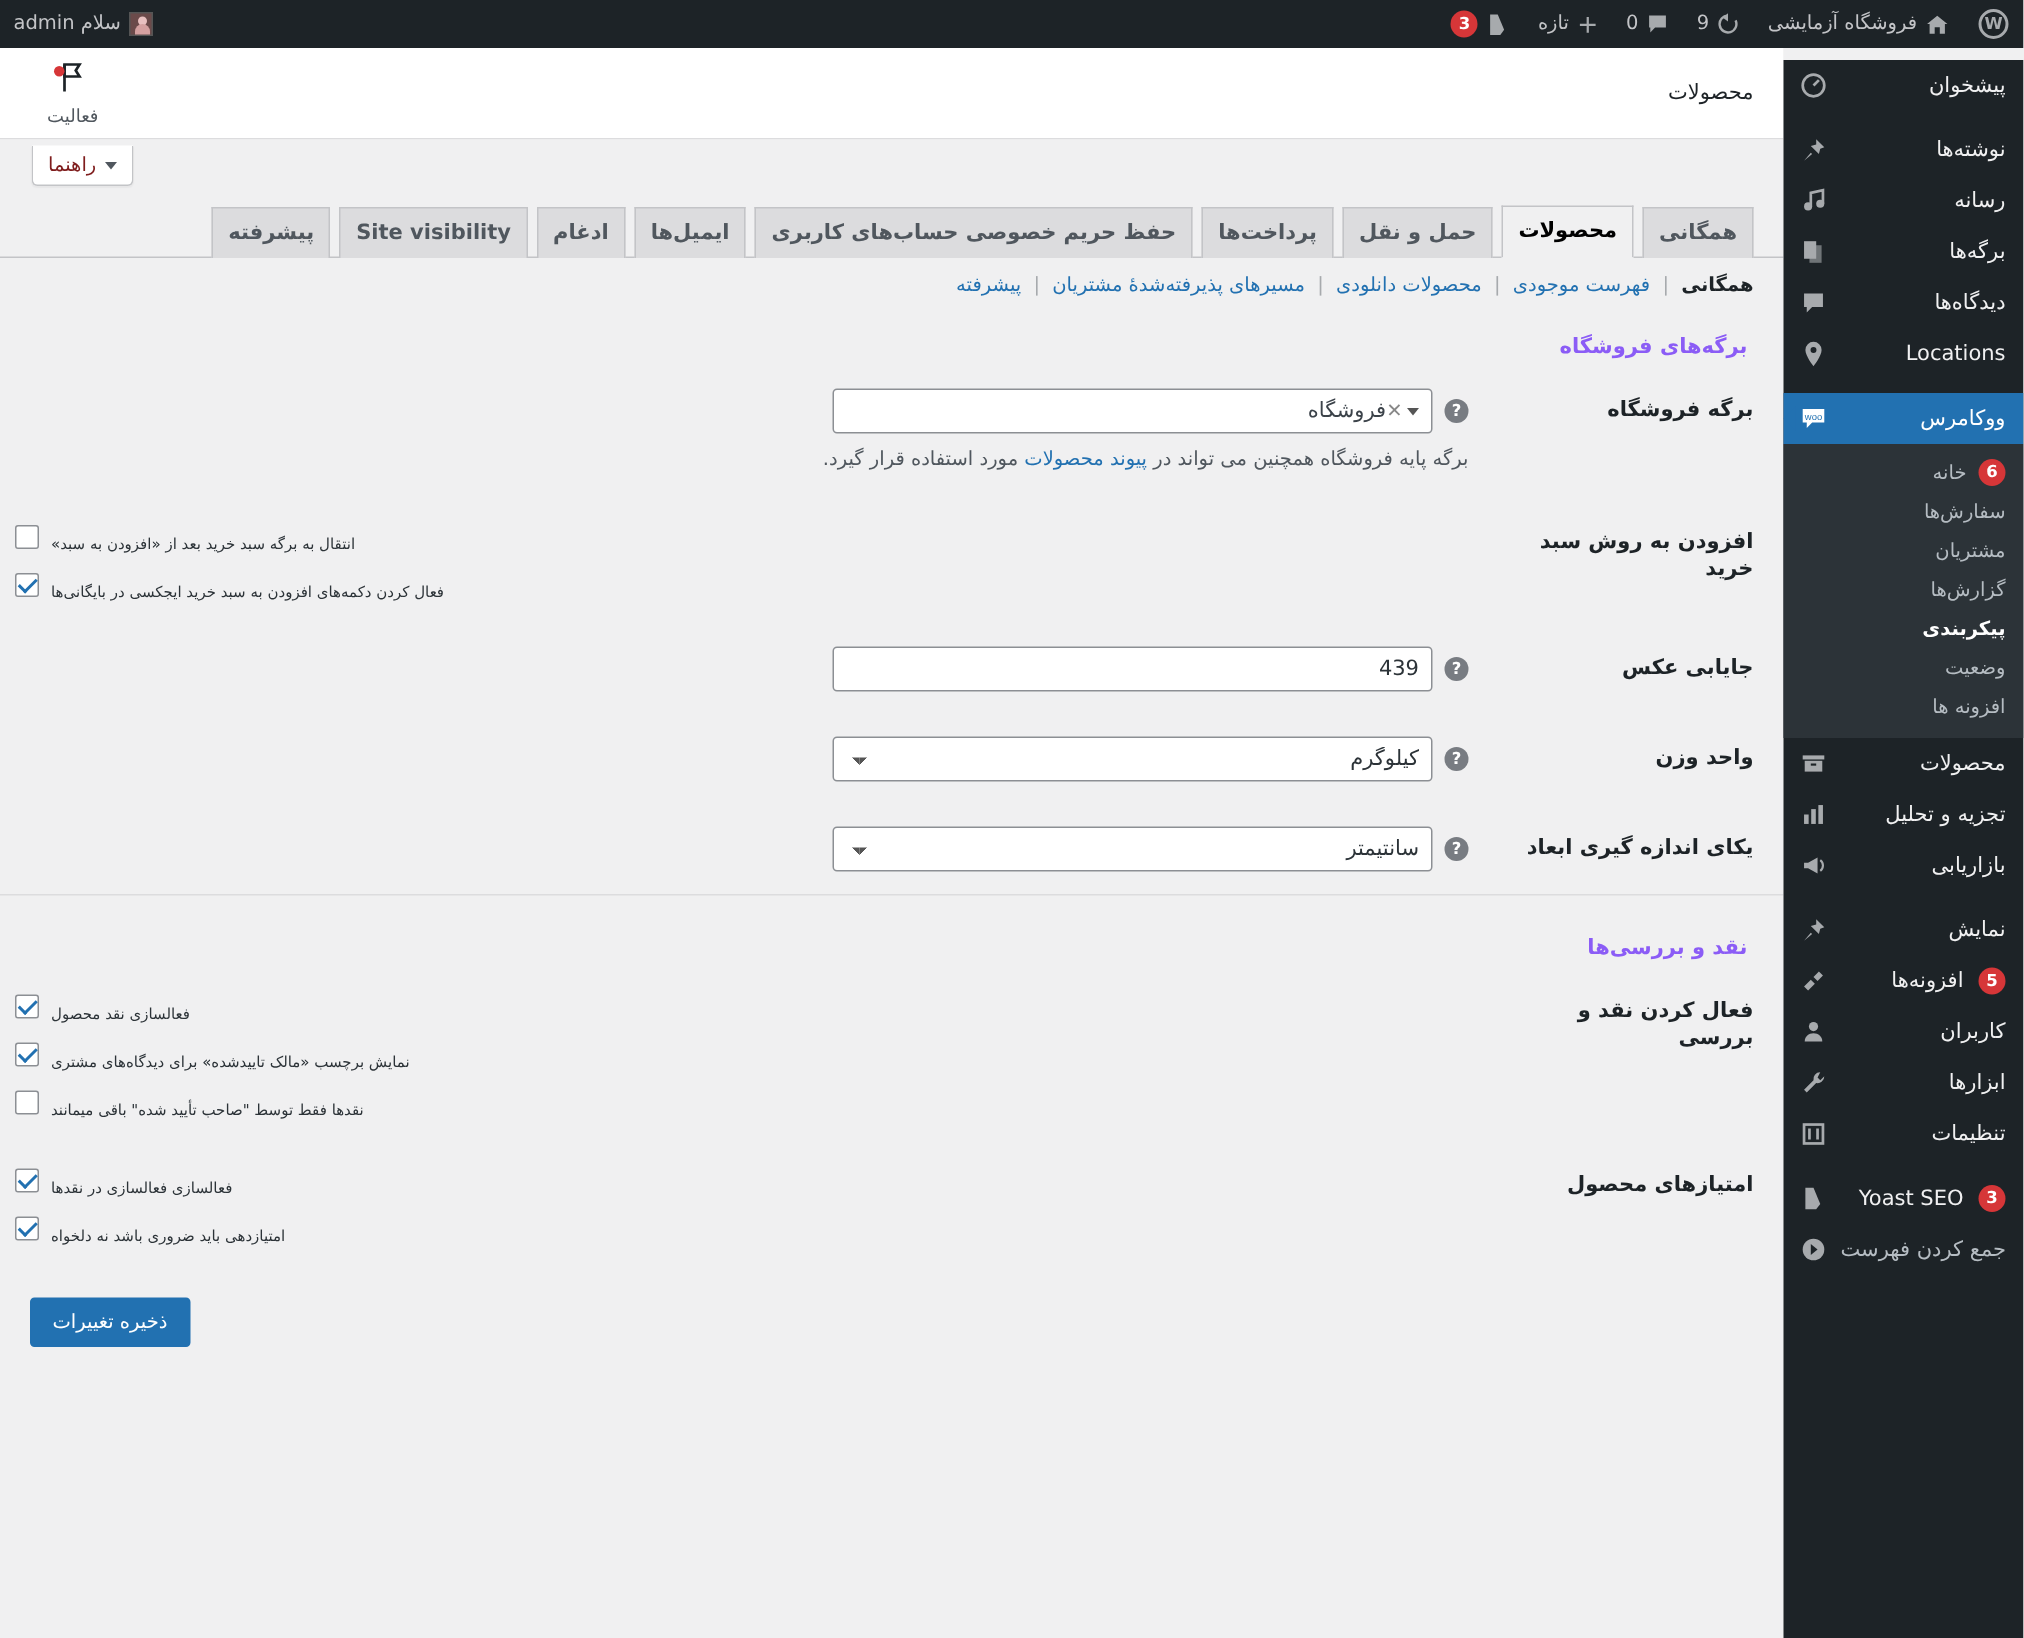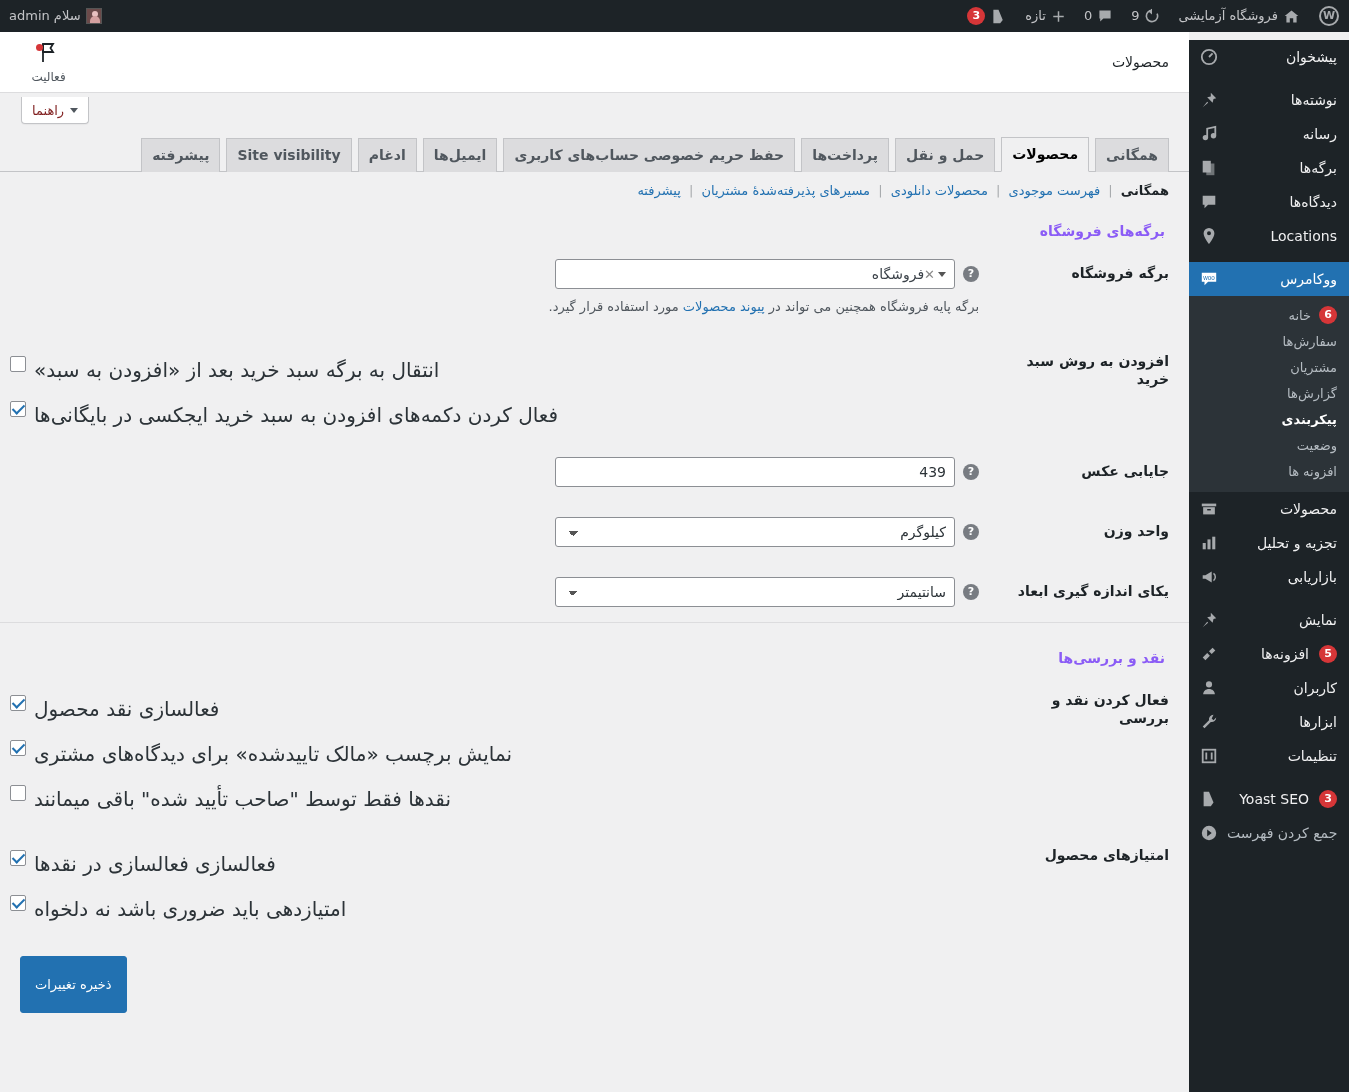--- a/index.html
+++ b/index.html
@@ -182,33 +182,33 @@
     background: #fff; font-size: 14px; color: #2c3338; padding: 0 8px;
     text-align: right; direction: rtl; font-family: inherit; appearance: none;
     background-image: linear-gradient(45deg, transparent 50%, #555 50%), linear-gradient(135deg, #555 50%, transparent 50%);
     background-position: calc(0% + 12px) 13px, calc(0% + 17px) 13px;
     background-size: 5px 5px, 5px 5px; background-repeat: no-repeat;
   }
   .desc { font-size: 13px; color: #50575e; margin-top: 8px; text-align: right; line-height: 1.5; }
   .desc a { color: #2271b1; }
   .cbline { display: flex; align-items: center; justify-content: flex-start; gap: 8px; margin-bottom: 10px; flex-direction: row-reverse; }
   .cbline:last-child { margin-bottom: 0; }
-  .cbline label { font-size: 20px; color: #2c3338; margin-top: 11px; }
+  .cbline label { font-size: 10px; color: #2c3338; margin-top: 11px; }
   input[type=checkbox] {
     width: 16px; height: 16px; margin: 0; border: 1px solid #8c8f94; border-radius: 2px;
     background: #fff; appearance: none; position: relative; flex: 0 0 16px;
   }
   input[type=checkbox]:checked::after {
     content: ""; position: absolute; left: 4px; top: 0px; width: 5px; height: 10px;
     border: solid #2271b1; border-width: 0 2px 2px 0; transform: rotate(45deg);
   }
   .hr-rule { border: none; border-top: 1px solid #dcdcde; margin: 0; }
   .btn-primary {
     background: #2271b1; border: 1px solid #2271b1; color: #fff; border-radius: 3px;
-    font-size: 13px; padding: 20px 14px; cursor: pointer; font-family: inherit;
+    font-size: 13px; padding: 8px 14px; cursor: pointer; font-family: inherit;
   }
   .save-wrap { padding: 20px 0 0 20px; text-align: left; }
   .group { padding-right: 0; }
 </style>
 </head>
 <body>
 
 <div id="page">
 
   <div id="adminbar">

